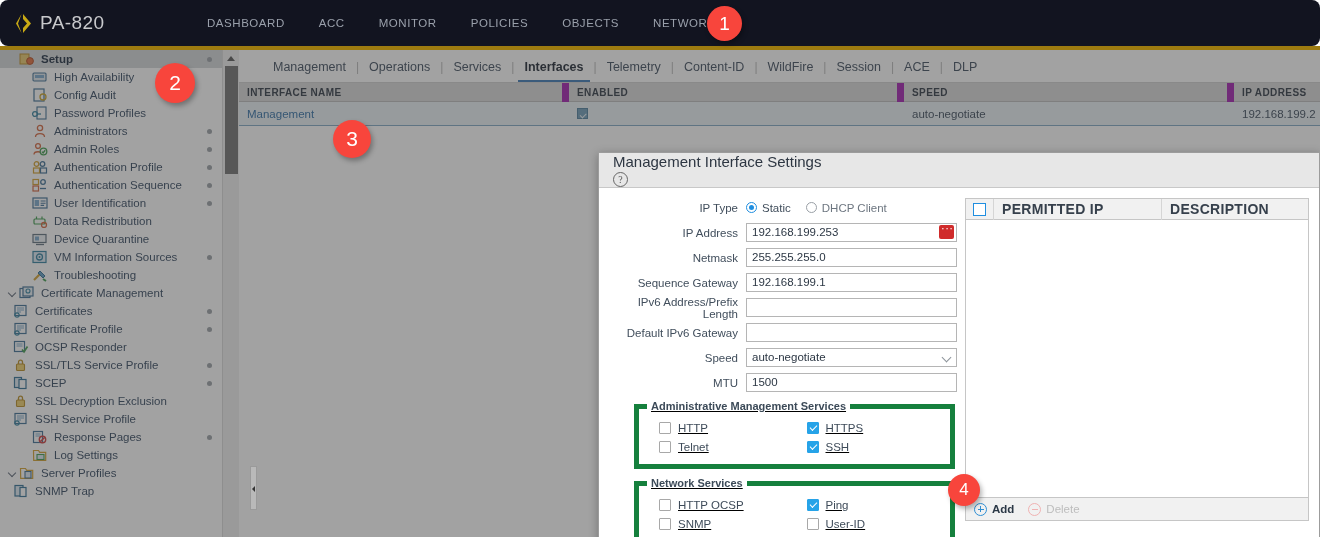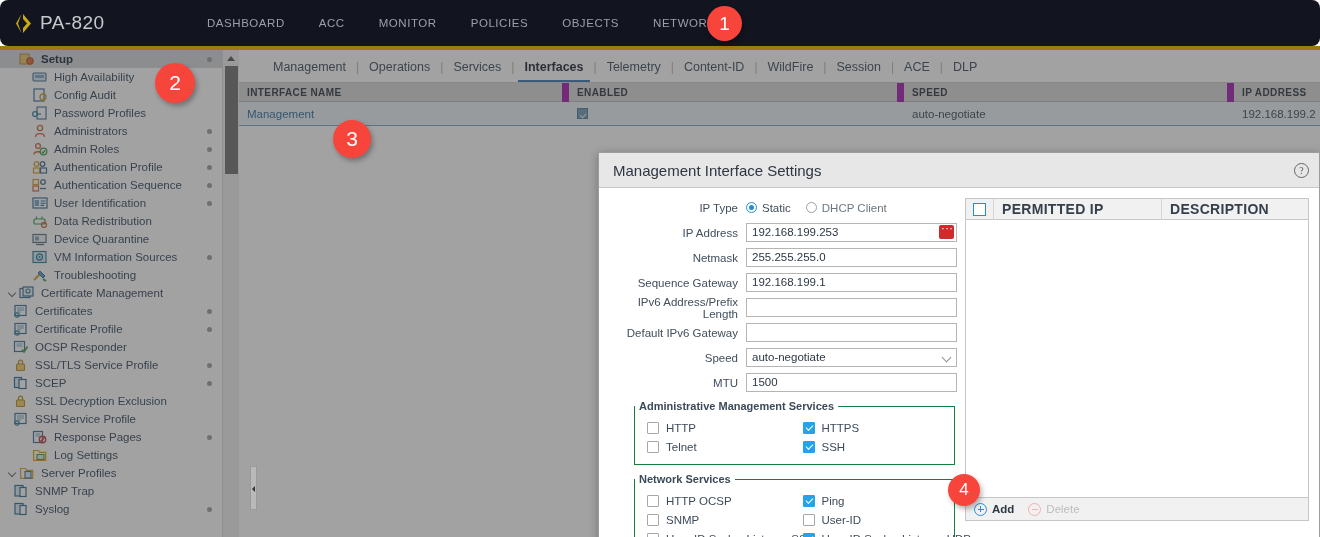--- a/index.html
+++ b/index.html
@@ -153,21 +153,21 @@
   }
 
   
   .dialog {
     position: absolute; left: 598px; top: 152px; width: 722px; height: 400px;
     background: #fff; border: 1px solid #9c9c9c;
     box-shadow: 0 2px 9px rgba(0,0,0,0.28);
   }
   .dlg-title {
     height: 35px; background: #e7e7e7; border-bottom: 1px solid #c8c8c8;
-    display: flex; align-items: center; padding: 0 10px 0 14px;
+    display: flex; padding: 0 10px 0 14px; flex-direction: column;
   }
   .dlg-title h1 { font-size: 15px; font-weight: 400; color: #2d3642; flex: 1; }
   .help-ico {
     width: 15px; height: 15px; border-radius: 50%; border: 1.3px solid #666;
     color: #555; font-size: 10px; line-height: 13px; text-align: center;
     cursor: pointer; font-family: "Liberation Serif", serif;
   }
   .dlg-body { display: flex; padding: 10px 0 0 0; }
   .dlg-left { width: 358px; padding-left: 12px; }
   .dlg-right { width: 352px; padding-left: 8px; }
@@ -204,22 +204,23 @@
   }
   .rlabel { font-size: 11.5px; color: #414e5c; }
   .rlabel.muted { color: #6d7680; }
   .sel-arrow {
     position: absolute; right: 7px; top: 6px; width: 7px; height: 7px;
     border-right: 1.4px solid #8d949b; border-bottom: 1.4px solid #8d949b;
     transform: rotate(45deg); pointer-events: none;
   }
 
   fieldset.grp {
-    border: 1px solid #15803d; margin: 8px 0 0 23px; width: 321px;
-    padding: 6px 8px 8px 0;
+    border: 5px solid #15803d; margin: 8px 0 0 23px; width: 321px;
+    padding: 6px 8px 8px 8px;
+    text-decoration: underline;
   }
   fieldset.grp legend {
     font-size: 11px; font-weight: 700; color: #3c4a58; padding: 0 4px;
   }
   .cbgrid { display: flex; flex-wrap: wrap; }
   .cbitem {
     display: flex; align-items: center; gap: 7px; width: 50%;
     height: 19px; cursor: pointer; padding-left: 12px;
   }
   .cbox {
@@ -581,31 +582,20 @@
         <div class="side-row indent2">
           <span class="caret blank"></span>
           <span class="side-ico">
             <svg width="16" height="14" viewBox="0 0 16 14">
               <rect x="2" y="1.5" width="8" height="10.5" fill="#dfeaf3" stroke="#2f6e94" stroke-width="1.2"></rect>
               <rect x="7" y="3.5" width="6" height="9" fill="#fff" stroke="#2f6e94" stroke-width="1.2"></rect>
             </svg>
           </span>
           <span>SNMP Trap</span>
         </div>
-        <div class="side-row indent2">
-          <span class="caret blank"></span>
-          <span class="side-ico">
-            <svg width="16" height="14" viewBox="0 0 16 14">
-              <rect x="2" y="1.5" width="8" height="10.5" fill="#dfeaf3" stroke="#2f6e94" stroke-width="1.2"></rect>
-              <rect x="7" y="3.5" width="6" height="9" fill="#fff" stroke="#2f6e94" stroke-width="1.2"></rect>
-            </svg>
-          </span>
-          <span>Syslog</span>
-          <span class="dot"></span>
-        </div>
       </div>
     <div class="side-sb">
       <div class="side-sb-up"></div>
       <div class="side-sb-thumb"></div>
     </div>
 
     <div class="content">
       <div class="tabs" id="tabbar">
           <div class="tab">Management</div>
           <span class="tabsep">|</span>

